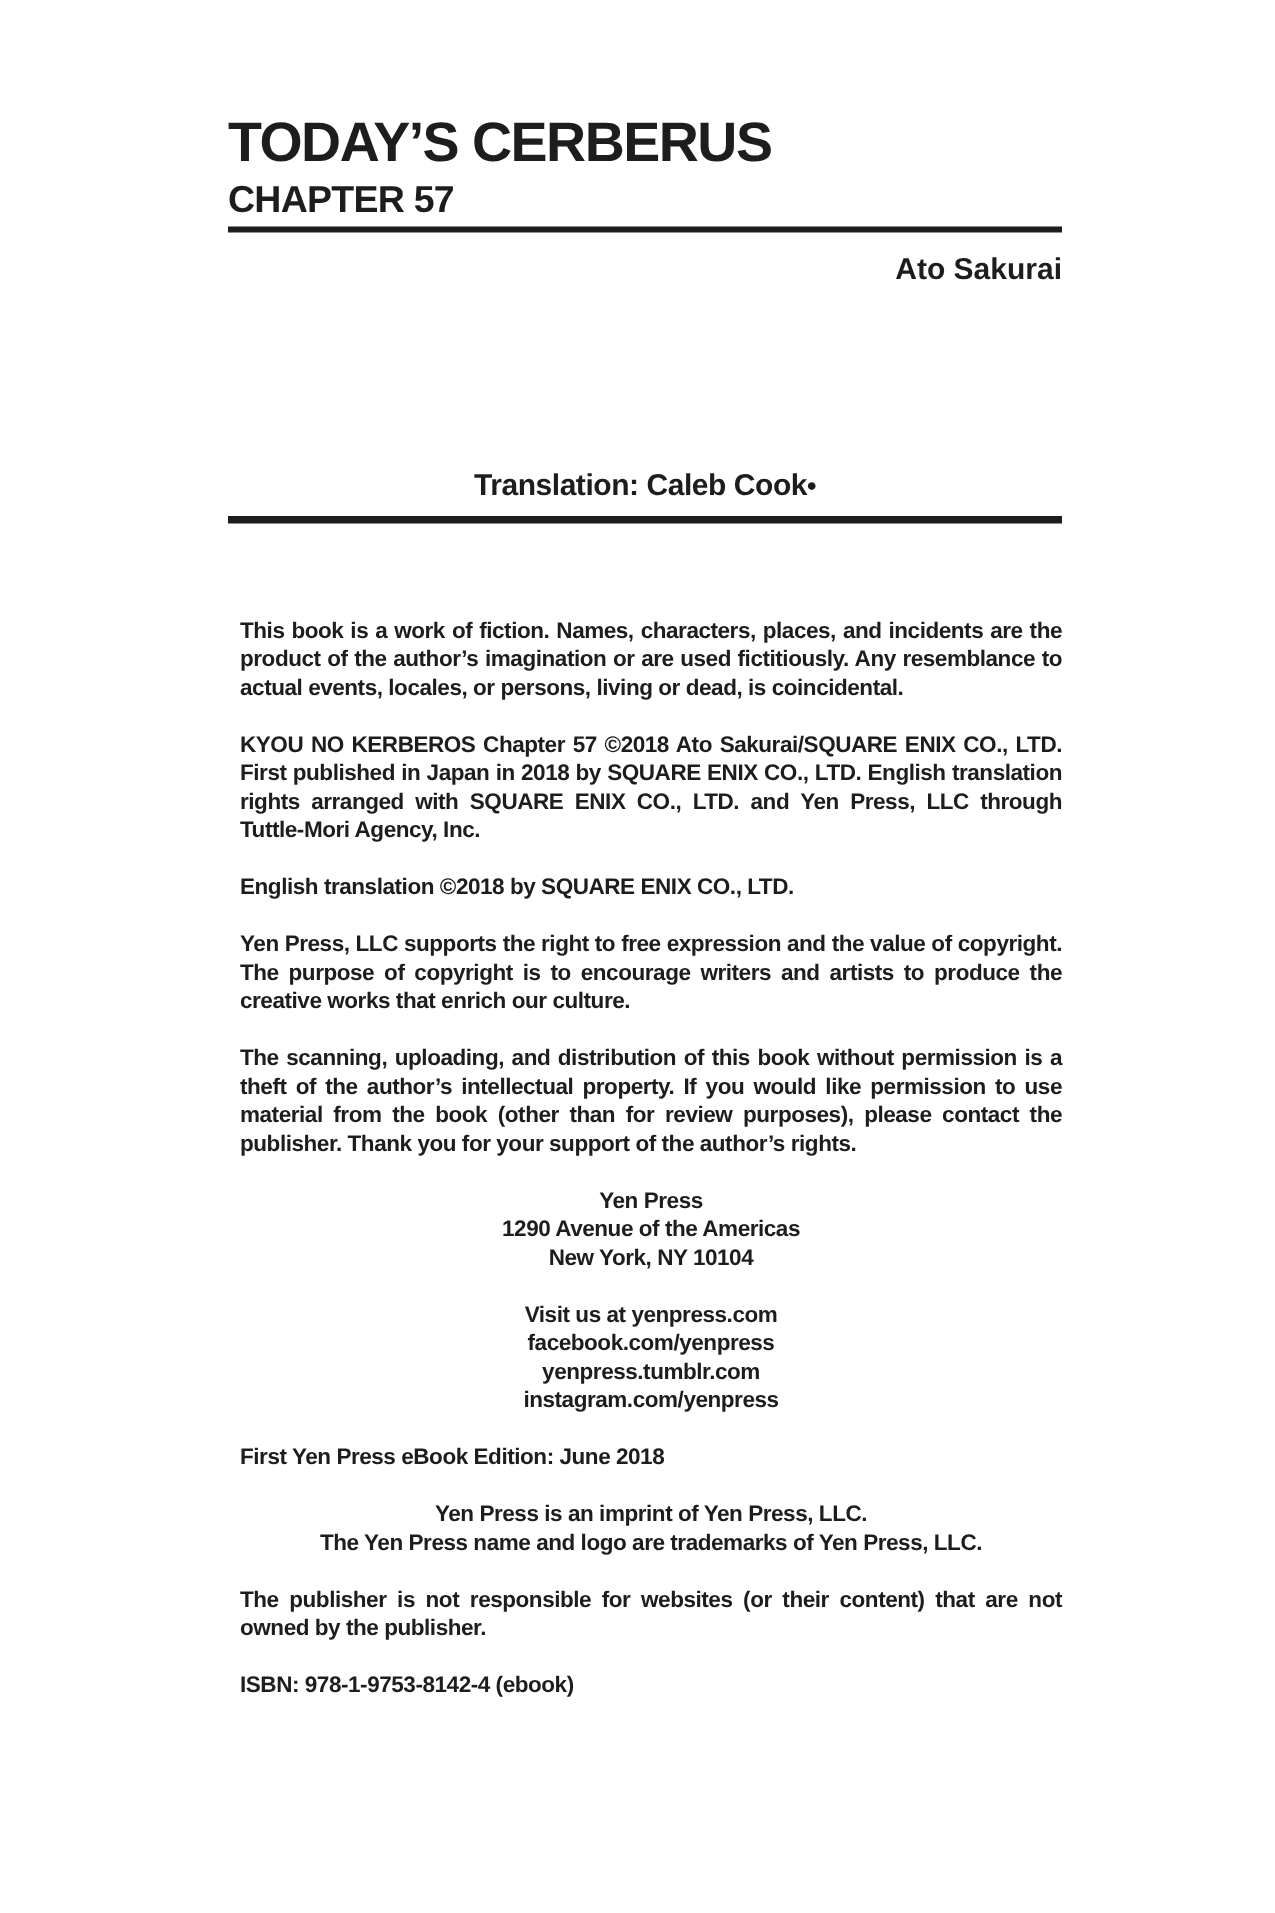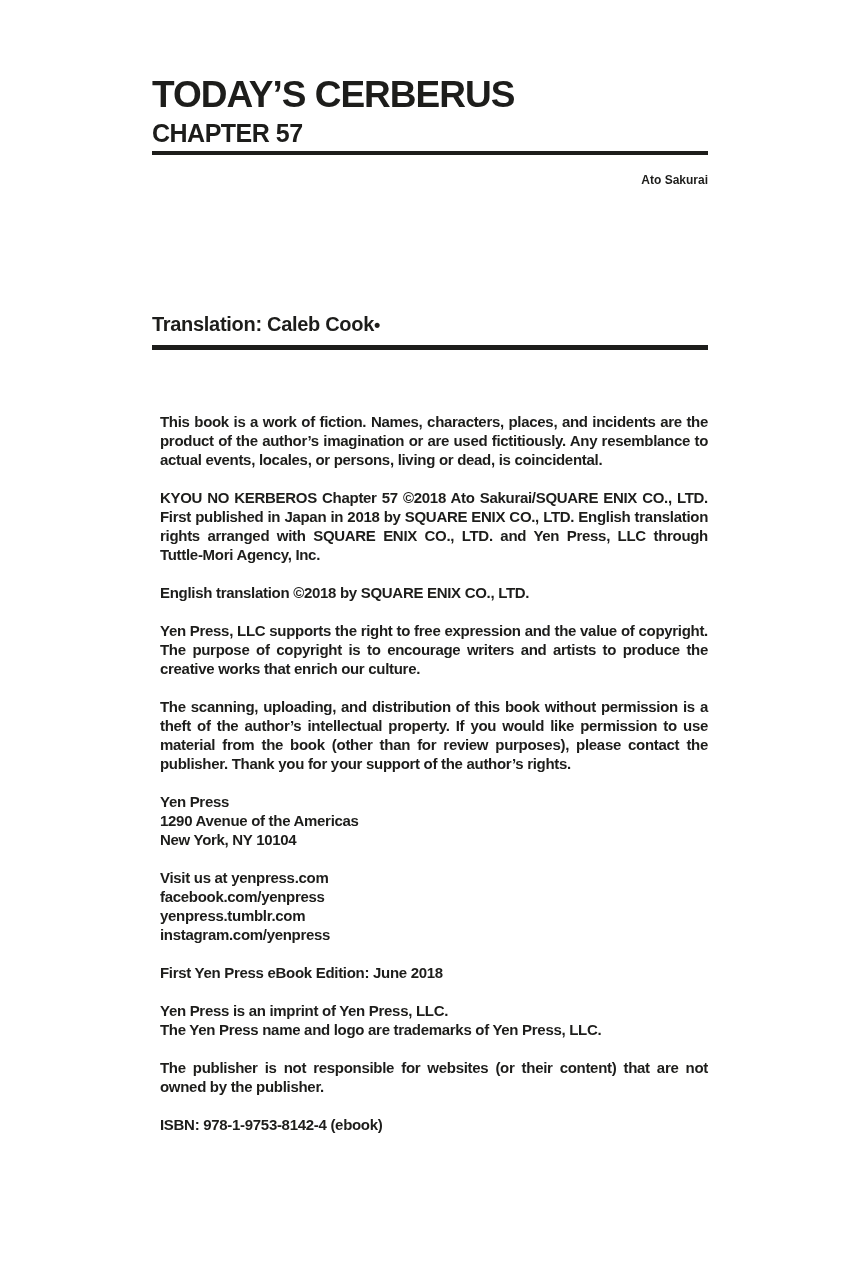--- a/index.html
+++ b/index.html
@@ -36,29 +36,29 @@
     font-weight: bold;
     letter-spacing: -0.5px;
     margin: 6px 0 0 0;
   }
   .rule-thin {
     height: 4px;
     background: #1d1d1b;
     margin-top: 5px;
   }
   .author {
-    font-size: 12px;
+    font-size: 20px;
     line-height: 22px;
     font-weight: bold;
     text-align: right;
     margin-top: 14px;
   }
   .credits {
     display: flex;
-    justify-content: flex-start;
+    justify-content: center;
     align-items: baseline;
     font-size: 20px;
     line-height: 22px;
     font-weight: bold;
     margin-top: 122px;
     letter-spacing: -0.3px;
   }
   .credits .bullet {
     font-size: 18px;
   }
@@ -78,20 +78,21 @@
   .para {
     margin: 0 0 19px 0;
     text-align: justify;
     text-justify: inter-word;
   }
   .line-group {
     margin: 0 0 19px 0;
   }
   .line-group div {
     margin: 0;
+    text-align: center;
   }
   .single-line {
     margin: 0 0 19px 0;
   }
 </style>
 </head>
 <body>
 
 <div class="page">
   <div class="content">

